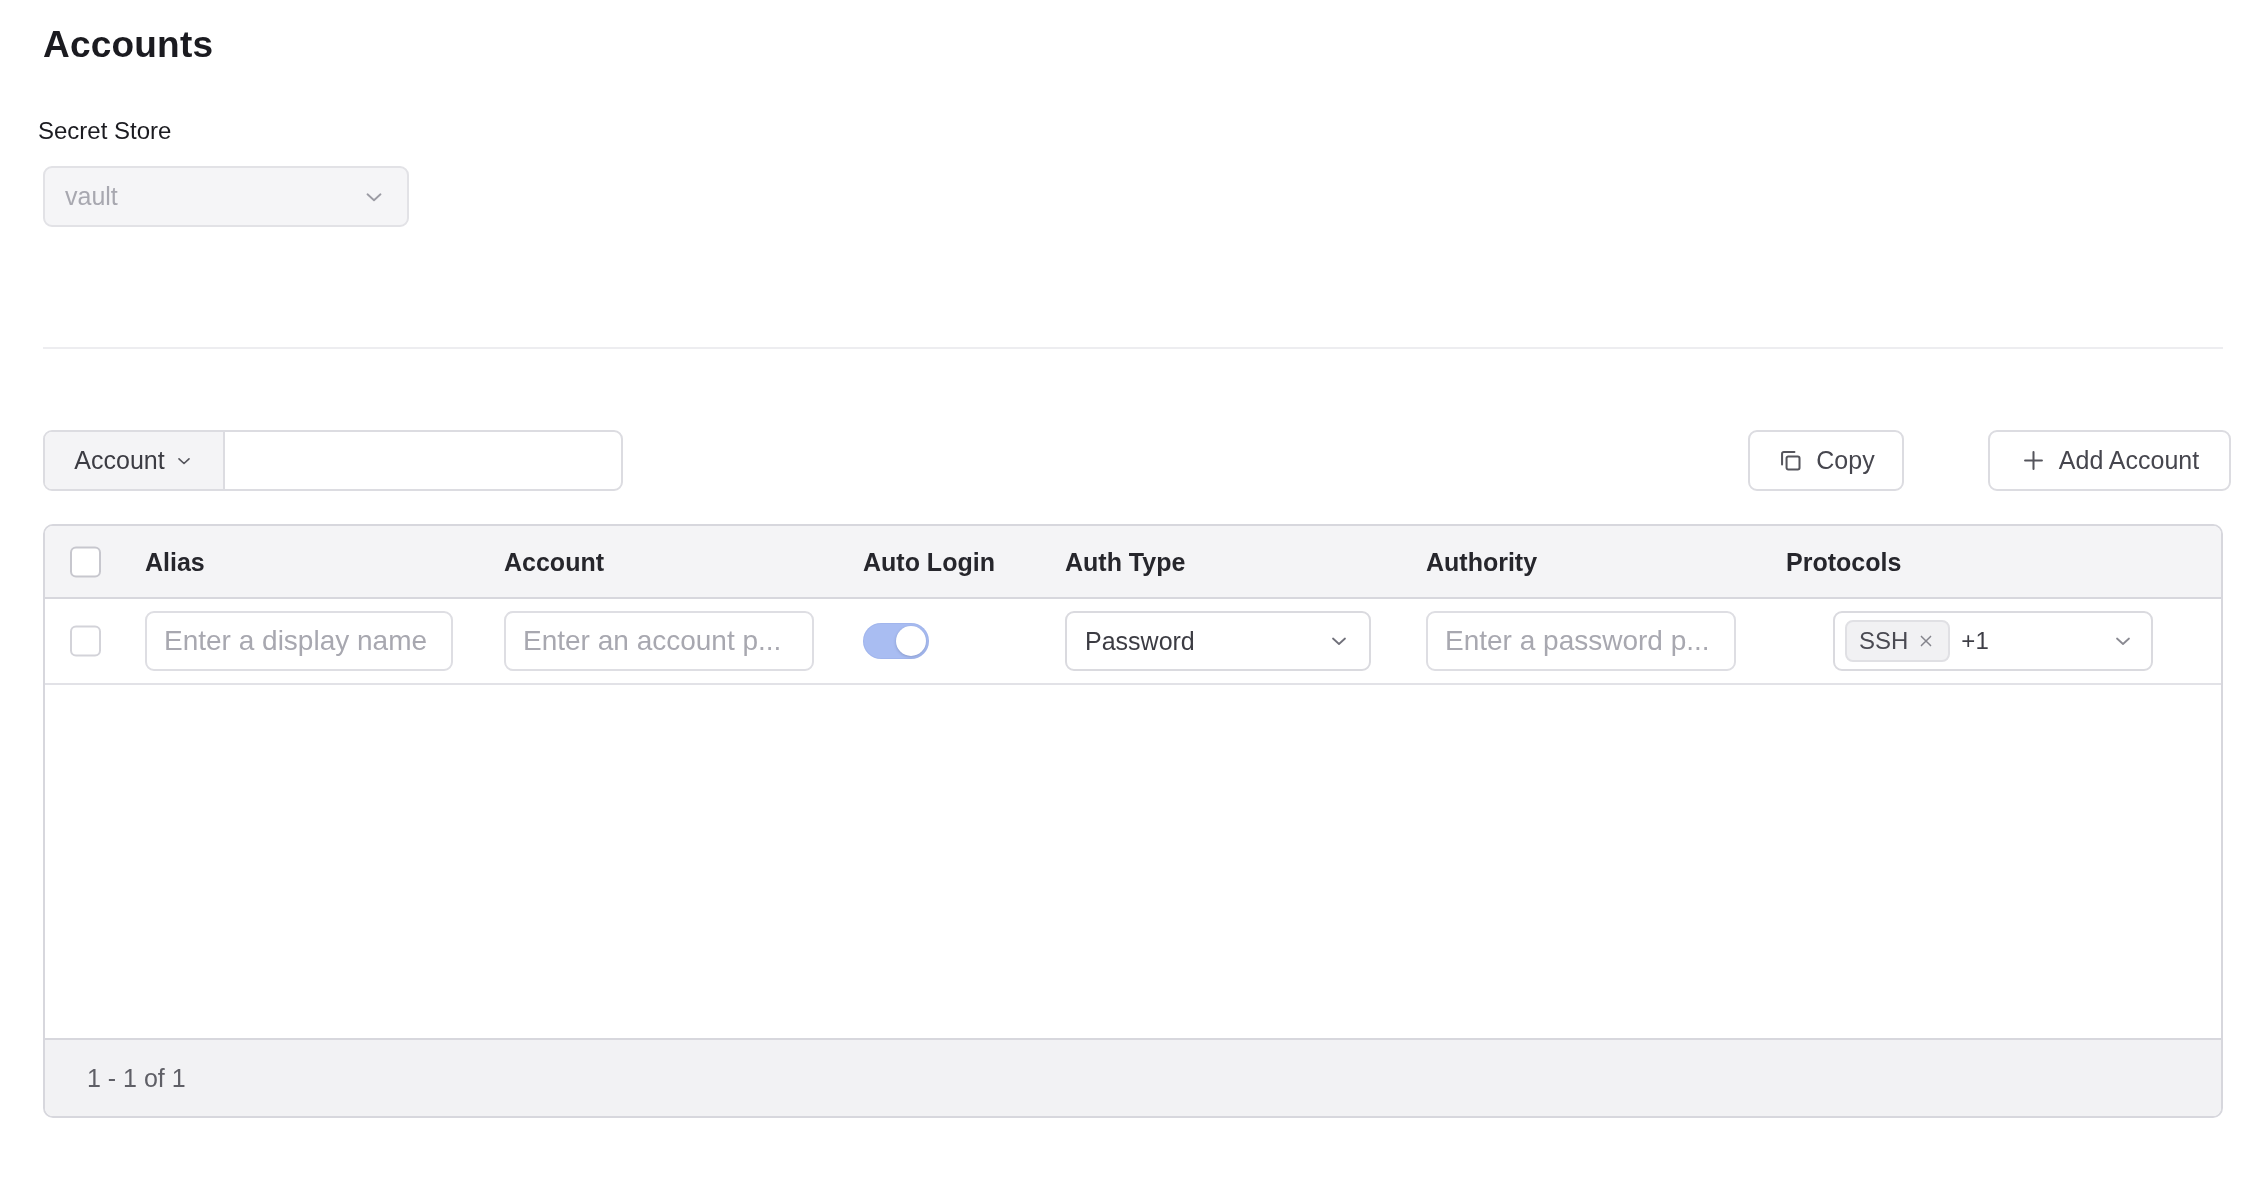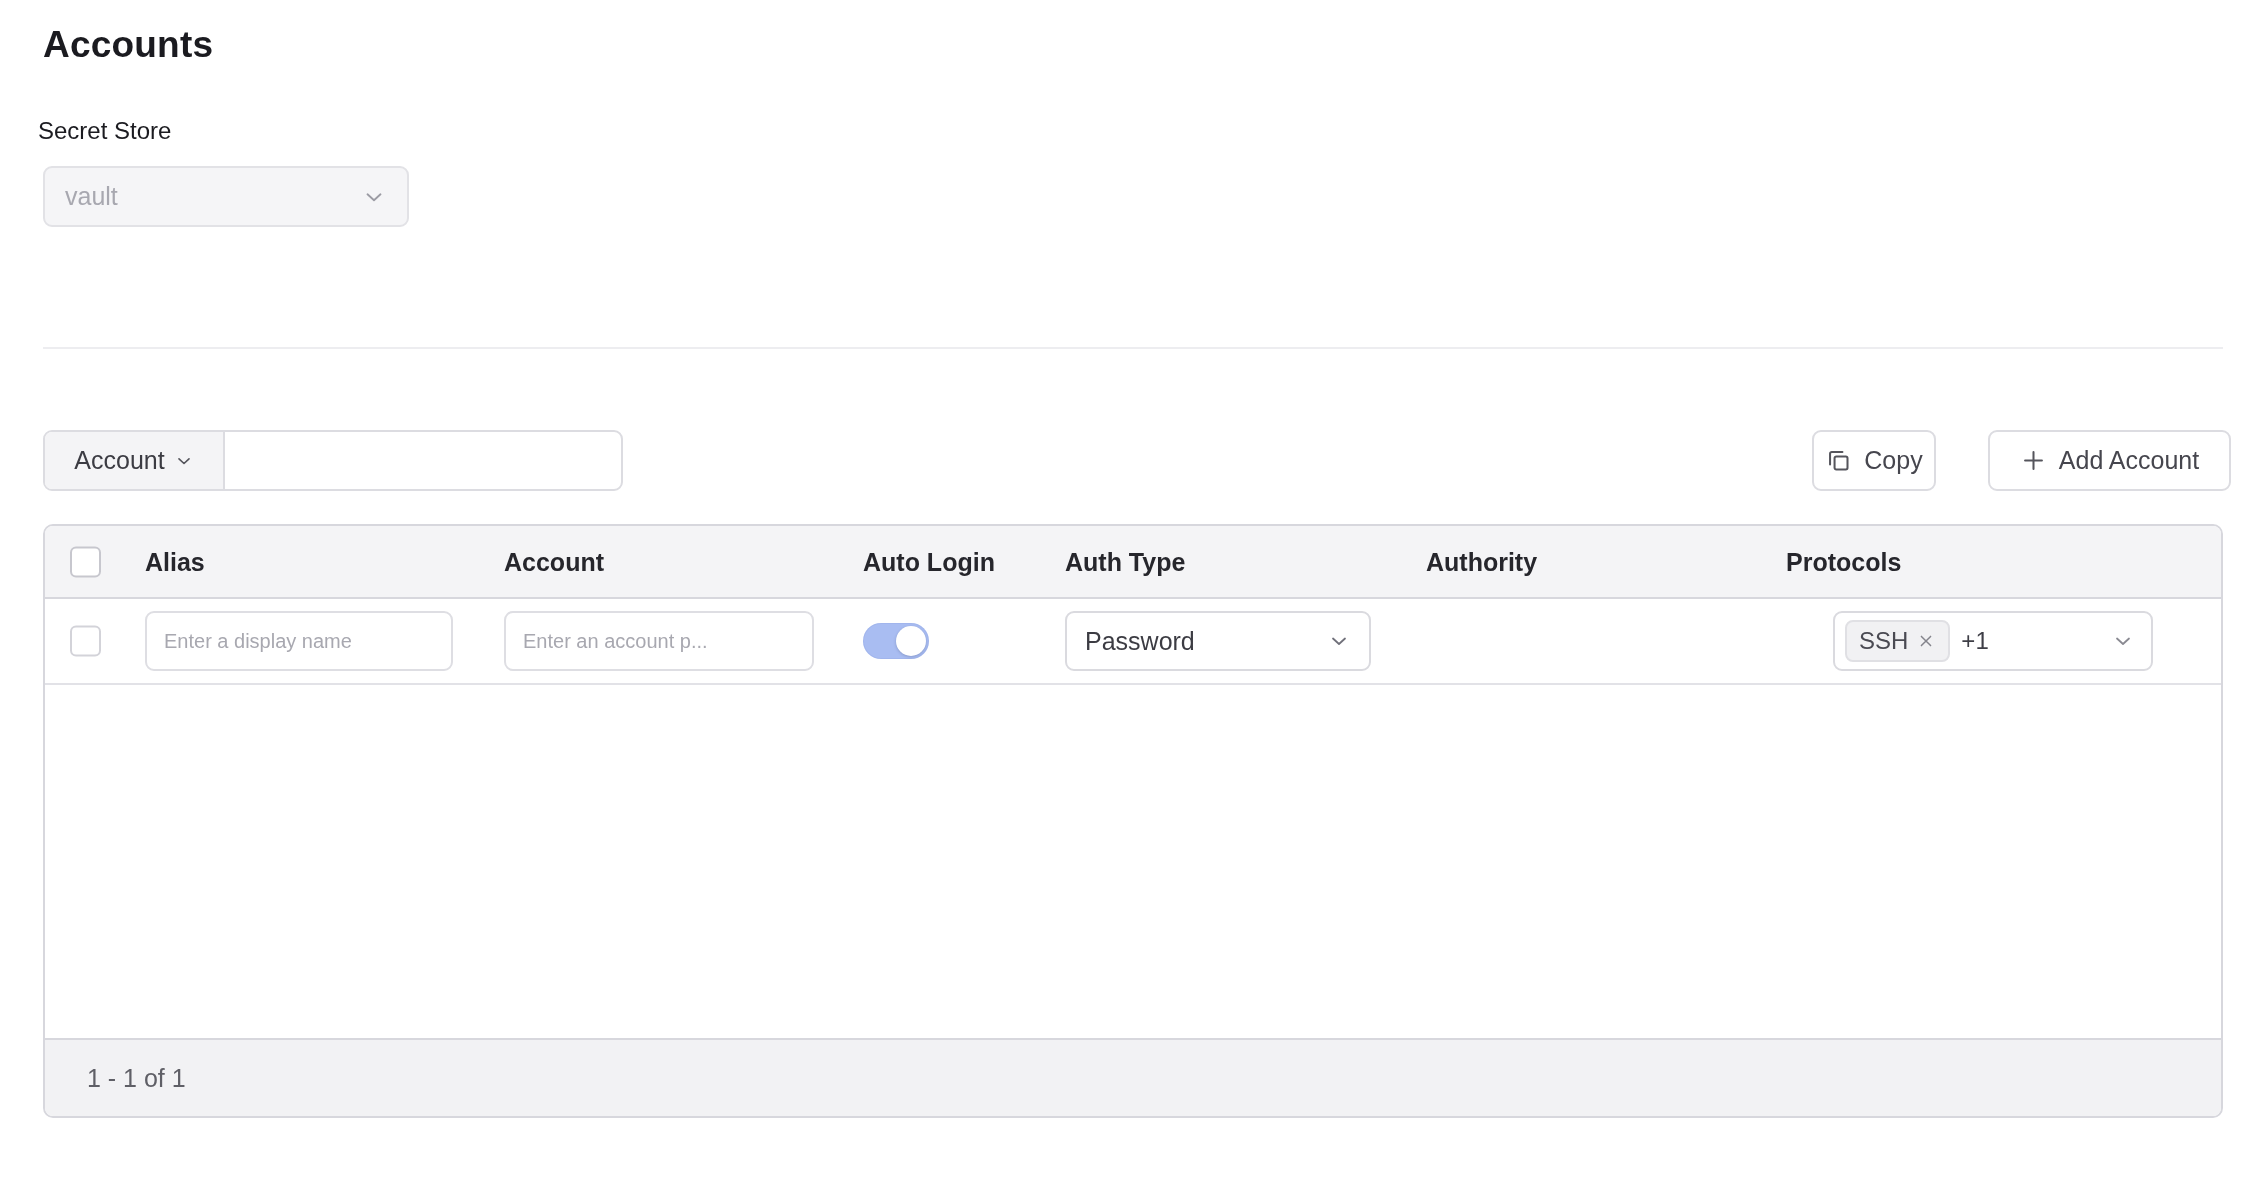--- a/index.html
+++ b/index.html
@@ -34,21 +34,21 @@
   .divider{position:absolute;left:43px;top:347px;width:2180px;height:2px;background:var(--divider);}
 
   
   .search-group{position:absolute;left:43px;top:430px;width:580px;height:61px;border:2px solid var(--border);border-radius:9px;display:flex;overflow:hidden;background:#fff;}
   .filter-toggle{width:180px;background:var(--header-bg);border-right:2px solid var(--border);display:flex;align-items:center;justify-content:center;gap:9px;font-size:25px;font-weight:500;color:var(--text-ctrl);cursor:pointer;}
   .search-box{flex:1;display:flex;align-items:center;padding:0 18px;gap:12px;}
   .search-box input{border:none;outline:none;flex:1;font-size:25px;color:var(--text-ctrl);background:transparent;}
   input::placeholder{color:var(--text-muted);opacity:1;}
 
   .btn{position:absolute;top:430px;height:61px;background:#fff;border:2px solid var(--border);border-radius:9px;display:flex;align-items:center;justify-content:center;gap:12px;font-size:25px;font-weight:500;color:#46464e;cursor:pointer;}
-  .btn-copy{left:1812px;width:124px;text-align:center;}
+  .btn-copy{left:1748px;width:156px;text-align:center;}
   .btn-add{left:1980px;width:243px;margin-left:8px;}
 
   
   .table{position:absolute;left:43px;top:524px;width:2180px;height:594px;border:2px solid var(--border-strong);border-radius:10px;display:flex;flex-direction:column;background:#fff;overflow:hidden;}
   .thead{position:relative;height:73px;background:var(--header-bg);border-bottom:2px solid var(--border-strong);flex:none;}
   .th{position:absolute;top:50%;transform:translateY(-50%);font-size:25px;font-weight:600;color:var(--text-head);white-space:nowrap;}
   .trow{position:relative;height:86px;border-bottom:2px solid #e2e2e7;flex:none;}
   .tbody-fill{flex:1;background:#fff;}
   .tfoot{height:78px;flex:none;background:var(--footer-bg);border-top:2px solid var(--border-strong);display:flex;align-items:center;padding:16px 42px;font-size:25px;color:var(--text-footer);}
 
@@ -58,21 +58,21 @@
   .col-autologin{left:818px;}
   .col-authtype{left:1020px;}
   .col-authority{left:1381px;}
   .col-protocols{left:1741px;}
 
   .cell{position:absolute;top:50%;transform:translateY(-50%);}
 
   .checkbox{appearance:none;-webkit-appearance:none;width:31px;height:31px;border:2px solid #c7c7ce;border-radius:6px;background:#fff;cursor:pointer;display:block;}
   .trow .checkbox{border-color:#d3d3d9;}
 
-  .cell-input{height:60px;border:2px solid #dedee3;border-radius:9px;padding:0 17px;font-size:20px;color:var(--text-ctrl);outline:none;background:#fff;}
+  .cell-input{height:60px;border:2px solid #dedee3;border-radius:9px;padding:0 17px;font-size:28px;color:var(--text-ctrl);outline:none;background:#fff;}
   .w-alias{width:308px;}
   .w-account{width:310px;}
   .w-authority{width:310px;}
 
   .auth-select{width:306px;height:60px;padding:0 18px;cursor:pointer;border-color:#dadadf;}
 
   .toggle{width:66px;height:36px;border-radius:999px;background:var(--toggle-accent);position:relative;cursor:pointer;box-shadow:inset 0 0 0 1px rgba(120,140,210,.15);}
   .toggle .knob{position:absolute;top:3px;right:3px;width:30px;height:30px;border-radius:50%;background:#fff;box-shadow:0 1px 3px rgba(40,50,90,.25);}
 
   .protocols-select{width:320px;height:60px;padding:0 16px 0 10px;cursor:pointer;border-color:#dadadf;gap:11px;margin-left:47px;}
@@ -161,20 +161,21 @@
 
       <div class="cell select auth-select col-authtype">
         <span>Password</span>
         <span class="chev">
           <svg width="24" height="24" viewBox="0 0 24 24" fill="none" stroke="#70707a" stroke-width="1.8" stroke-linecap="round" stroke-linejoin="round">
               <path d="M6 9.5l6 5.5 6-5.5"></path>
             </svg>
         </span>
       </div>
 
+      <input type="text" class="cell cell-input w-authority col-authority" placeholder="Enter a password p..." style="">
 
       <div class="cell select protocols-select col-protocols">
         <span class="tag">
           <span>SSH</span>
           <span>
             <svg width="20" height="20" viewBox="0 0 24 24" fill="none" stroke="#84848c" stroke-width="1.8" stroke-linecap="round">
                 <path d="M6.5 6.5l11 11M17.5 6.5l-11 11"></path>
               </svg>
           </span>
         </span>

